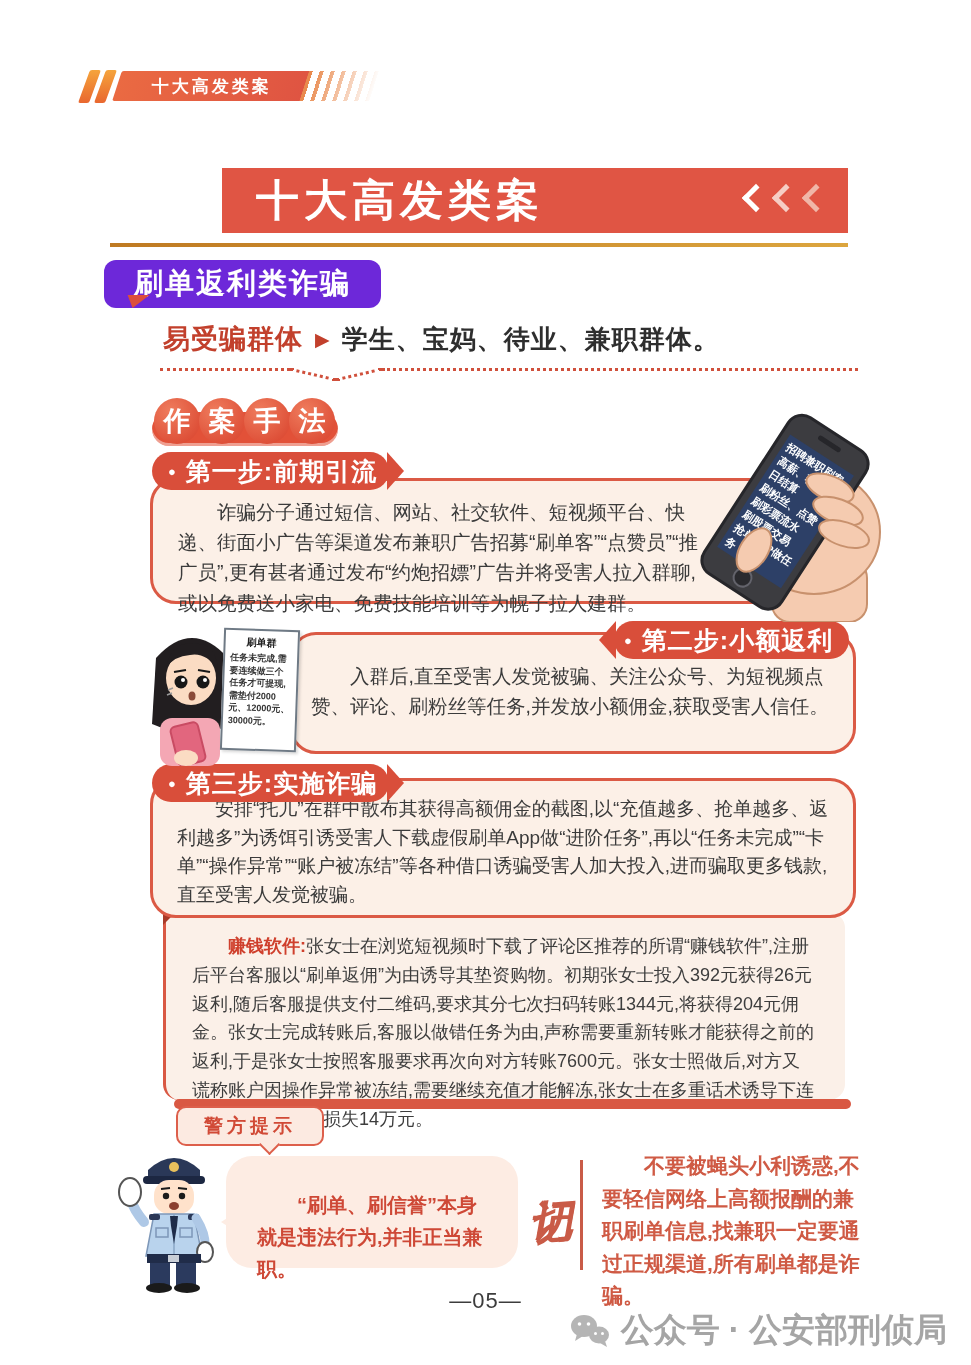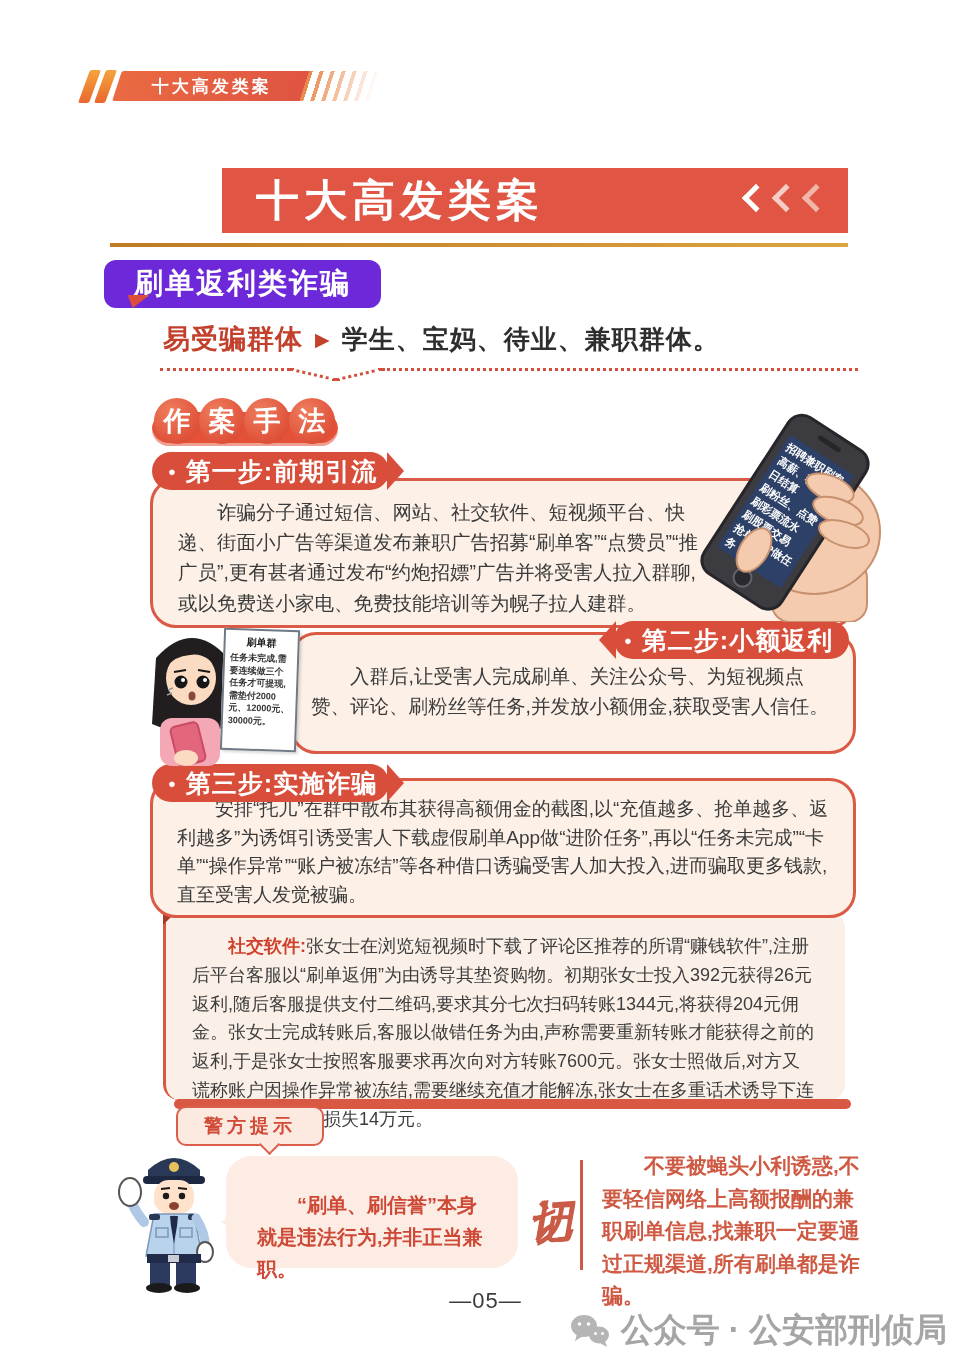--- a/index.html
+++ b/index.html
@@ -73,21 +73,21 @@
               border-top:19px solid transparent;border-bottom:19px solid transparent;
               border-right:17px solid #d94e3a;}
   .lbl1{left:152px;top:452px;}
   .lbl2{left:614px;top:621px;padding:0 16px 0 10px;}
   .lbl3{left:152px;top:764px;}
 
   
   .stepbox{position:absolute;box-sizing:border-box;background:#fcf0e7;border:3px solid #db5a45;
            border-radius:26px;z-index:1;}
   .stepbox p{margin:0;text-indent:2em;color:#3b3b3b;font-size:19.5px;line-height:1.55;font-weight:500;}
-  .box1{left:150px;top:478px;width:706px;height:150px;padding:16px 142px 10px 25px;}
+  .box1{left:150px;top:478px;width:706px;height:126px;padding:16px 142px 10px 25px;}
   .box2{left:290px;top:632px;width:566px;height:122px;padding:26px 22px 10px 18px;}
   .box3{left:150px;top:778px;width:706px;height:140px;padding:14px 24px 26px 24px;}
   .box3 p{font-size:19px;line-height:1.5;}
 
   
   .paper{position:absolute;left:222px;top:629px;width:76px;height:122px;box-sizing:border-box;
          background:#fff;border:2px solid #6f7a85;transform:rotate(2deg);z-index:4;
          padding:5px 5px;box-shadow:2px 2px 3px rgba(0,0,0,.15);}
   .paper-title{text-align:center;font-size:10px;font-weight:800;color:#222;margin-bottom:2px;}
   .paper-text{font-size:9px;line-height:1.4;color:#333;font-weight:600;}
@@ -211,21 +211,21 @@
     <ellipse cx="176" cy="101" rx="26" ry="12" transform="rotate(20 176 101)" fill="#f5cbb0" stroke="#c8916d" stroke-width="2"></ellipse>
     <ellipse cx="182" cy="124" rx="26" ry="12" transform="rotate(18 182 124)" fill="#f5cbb0" stroke="#c8916d" stroke-width="2"></ellipse>
     <ellipse cx="92" cy="140" rx="14" ry="24" transform="rotate(32 92 140)" fill="#f5cbb0" stroke="#c8916d" stroke-width="2"></ellipse>
   </svg>
 
   <div class="step-label point-left lbl2">
     <span class="bullet">●</span>
     <span>第二步:小额返利</span>
   </div>
   <div class="stepbox box2">
-    <p>入群后,让受害人完成刷单、关注公众号、为短视频点赞、评论、刷粉丝等任务,并发放小额佣金,获取受害人信任。</p>
+    <p>入群后,直至受害人发觉被骗、关注公众号、为短视频点赞、评论、刷粉丝等任务,并发放小额佣金,获取受害人信任。</p>
   </div>
 
   <svg class="woman-illu" width="92" height="142" viewBox="0 0 92 142">
     <path d="M10 34 Q46 -6 82 34 L88 100 Q46 118 6 100 Z" fill="#221e20"></path>
     <ellipse cx="45" cy="54" rx="25" ry="27" fill="#fbdcc3"></ellipse>
     <path d="M20 44 Q26 16 48 20 Q70 18 72 46 Q60 28 44 31 Q28 32 20 44 Z" fill="#221e20"></path>
     <circle cx="35" cy="58" r="6.5" fill="#171717"></circle>
     <circle cx="57" cy="58" r="6.5" fill="#171717"></circle>
     <circle cx="37" cy="56" r="2" fill="#ffffff"></circle>
     <circle cx="59" cy="56" r="2" fill="#ffffff"></circle>
@@ -245,21 +245,21 @@
 
   <div class="step-label point-right lbl3">
     <span class="bullet">●</span>
     <span>第三步:实施诈骗</span>
   </div>
   <div class="stepbox box3">
     <p>安排“托儿”在群中散布其获得高额佣金的截图,以“充值越多、抢单越多、返利越多”为诱饵引诱受害人下载虚假刷单App做“进阶任务”,再以“任务未完成”“卡单”“操作异常”“账户被冻结”等各种借口诱骗受害人加大投入,进而骗取更多钱款,直至受害人发觉被骗。</p>
   </div>
 
   <div class="casebox">
-    <p><span class="case-label">社交软件:</span><span>张女士在浏览短视频时下载了评论区推荐的所谓“赚钱软件”,注册后平台客服以“刷单返佣”为由诱导其垫资购物。初期张女士投入392元获得26元返利,随后客服提供支付二维码,要求其分七次扫码转账1344元,将获得204元佣金。张女士完成转账后,客服以做错任务为由,声称需要重新转账才能获得之前的返利,于是张女士按照客服要求再次向对方转账7600元。张女士照做后,对方又谎称账户因操作异常被冻结,需要继续充值才能解冻,张女士在多重话术诱导下连续转账,最终累计损失14万元。</span></p>
+    <p><span class="case-label">赚钱软件:</span><span>张女士在浏览短视频时下载了评论区推荐的所谓“赚钱软件”,注册后平台客服以“刷单返佣”为由诱导其垫资购物。初期张女士投入392元获得26元返利,随后客服提供支付二维码,要求其分七次扫码转账1344元,将获得204元佣金。张女士完成转账后,客服以做错任务为由,声称需要重新转账才能获得之前的返利,于是张女士按照客服要求再次向对方转账7600元。张女士照做后,对方又谎称账户因操作异常被冻结,需要继续充值才能解冻,张女士在多重话术诱导下连续转账,最终累计损失14万元。</span></p>
   </div>
 
   <div class="tip-badge">警方提示</div>
 
   <svg class="police-illu" width="192" height="160" viewBox="0 0 192 160">
     <path d="M40 88 Q30 76 27 66" stroke="#aec8e6" stroke-width="10" fill="none" stroke-linecap="round"></path>
     <ellipse cx="26" cy="58" rx="11" ry="14" fill="#ffffff" stroke="#555" stroke-width="2"></ellipse>
     <path d="M44 36 Q70 12 96 36 L96 44 L44 44 Z" fill="#2a3858"></path>
     <rect x="39" y="42" width="62" height="8" rx="4" fill="#1c2742"></rect>
     <circle cx="70" cy="33" r="5" fill="#e8c05c"></circle>

